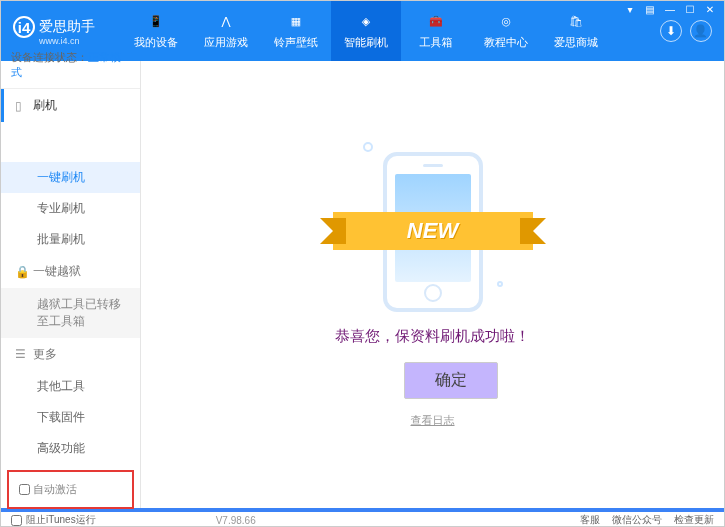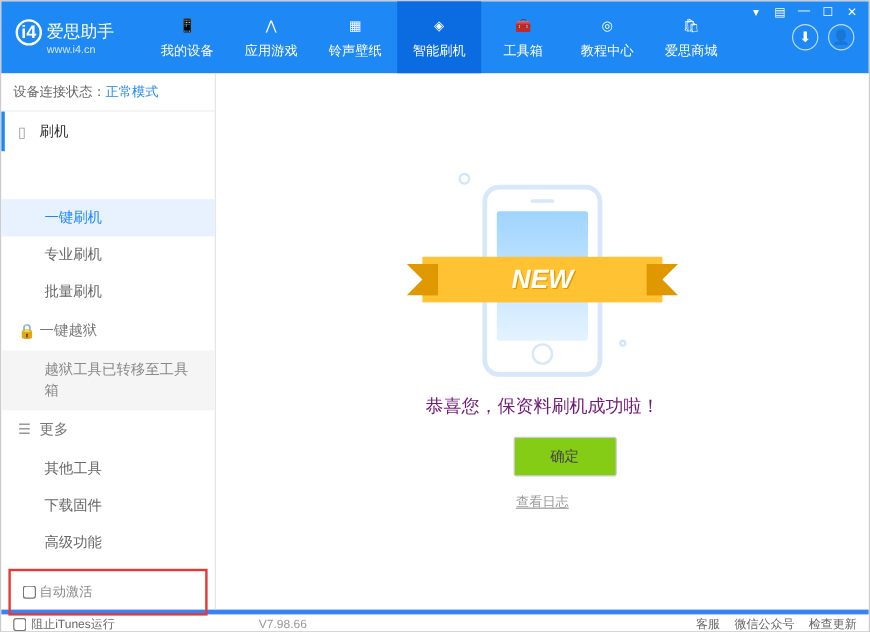--- a/index.html
+++ b/index.html
@@ -12,21 +12,21 @@
 .logo-sub { font-size: 9px; color: rgba(255,255,255,0.8); margin-left: 26px; margin-top: -2px; }
 .nav { display: flex; flex: 1; height: 100%; }
 .nav-item { width: 70px; display: flex; flex-direction: column; align-items: center; justify-content: center; font-size: 11px; cursor: pointer; height: 100%; }
 .nav-item.active { background: #0a6ce0; }
 .nav-icon { width: 18px; height: 18px; margin-bottom: 4px; display: flex; align-items: center; justify-content: center; }
 .header-right { display: flex; align-items: center; gap: 8px; padding-right: 12px; }
 .win-controls { position: absolute; top: 4px; right: 8px; display: flex; gap: 6px; color: #fff; font-size: 10px; }
 .win-controls span { cursor: pointer; width: 14px; text-align: center; }
 .circle-btn { width: 22px; height: 22px; border: 1.5px solid rgba(255,255,255,0.7); border-radius: 50%; display: flex; align-items: center; justify-content: center; font-size: 12px; cursor: pointer; }
 .body { display: flex; height: 447px; }
-.sidebar { width: 179px; border-right: 1px solid #e5e5e5; display: flex; flex-direction: column; font-size: 12px; color: #555; }
+.sidebar { width: 140px; border-right: 1px solid #e5e5e5; display: flex; flex-direction: column; font-size: 12px; color: #555; justify-content: center; }
 .status-bar { padding: 8px 10px; font-size: 11px; color: #666; border-bottom: 1px solid #eee; }
 .status-bar .mode { color: #1e88f5; font-weight: 500; }
 .side-header { display: flex; align-items: center; padding: 8px 14px; color: #777; gap: 6px; }
 .side-header .hicon { width: 12px; color: #999; }
 .side-header.blue-bar { border-left: 3px solid #1e88f5; padding-left: 11px; color: #333; }
 .side-item { padding: 7px 14px 7px 36px; cursor: pointer; color: #666; }
 .side-item.active { background: #e8f2ff; color: #1e88f5; margin-top: 40px; }
 .side-item.sub { background: #f5f5f5; color: #888; padding: 8px 14px 8px 36px; line-height: 1.4; }
 .checkbox-row { padding: 10px; border: 2px solid #e53935; margin: 6px; display: flex; gap: 10px; font-size: 11px; }
 .checkbox-row label { display: flex; align-items: center; gap: 3px; color: #888; cursor: pointer; }
@@ -38,21 +38,21 @@
 .phone::before { content: ""; position: absolute; top: 8px; left: 50%; transform: translateX(-50%); width: 20px; height: 3px; background: #d8e8fa; border-radius: 2px; }
 .phone::after { content: ""; position: absolute; bottom: 6px; left: 50%; transform: translateX(-50%); width: 14px; height: 14px; border: 2px solid #d8e8fa; border-radius: 50%; }
 .phone-screen { position: absolute; top: 18px; left: 8px; right: 8px; bottom: 26px; background: linear-gradient(#9fd4ff, #e5f3ff); border-radius: 2px; }
 .ribbon { position: absolute; top: 70px; left: 10px; right: 10px; height: 38px; background: #ffc233; display: flex; align-items: center; justify-content: center; font-size: 22px; font-weight: bold; font-style: italic; color: #fff; text-shadow: 1px 1px 0 #e09800; }
 .ribbon::before, .ribbon::after { content: ""; position: absolute; top: 6px; width: 0; height: 0; border: 13px solid #e09800; }
 .ribbon::before { left: -13px; border-left-color: transparent; }
 .ribbon::after { right: -13px; border-right-color: transparent; }
 .circle1 { position: absolute; width: 10px; height: 10px; border: 2px solid #cfe6ff; border-radius: 50%; top: 0; left: 40px; }
 .circle2 { position: absolute; width: 6px; height: 6px; border: 2px solid #cfe6ff; border-radius: 50%; bottom: 25px; right: 40px; }
 .success-text { font-size: 15px; color: #701a75; margin-bottom: 16px; }
-.ok-btn { padding: 7px 30px; border: 1px solid #ccc; background: #84cc16; font-size: 12px; color: #444; cursor: pointer; border-radius: 2px; margin-bottom: 14px; margin-left: 37px; }
+.ok-btn { padding: 7px 30px; border: 1px solid #ccc; background: #c4b5fd; font-size: 16px; color: #444; cursor: pointer; border-radius: 2px; margin-bottom: 14px; margin-left: 37px; }
 .log-link { font-size: 11px; color: #999; text-decoration: underline; cursor: pointer; }
 .footer { height: 20px; border-top: 4px solid #3b82f6; display: flex; align-items: center; font-size: 10px; color: #666; padding: 0 10px; }
 .footer-left { display: flex; align-items: center; gap: 4px; }
 .footer-right { margin-left: auto; display: flex; gap: 12px; }
 .footer-right span { cursor: pointer; }
 .version { margin-left: 120px; color: #999; }
 input[type=checkbox] { width: 11px; height: 11px; }
 </style>
 </head>
 <body>

